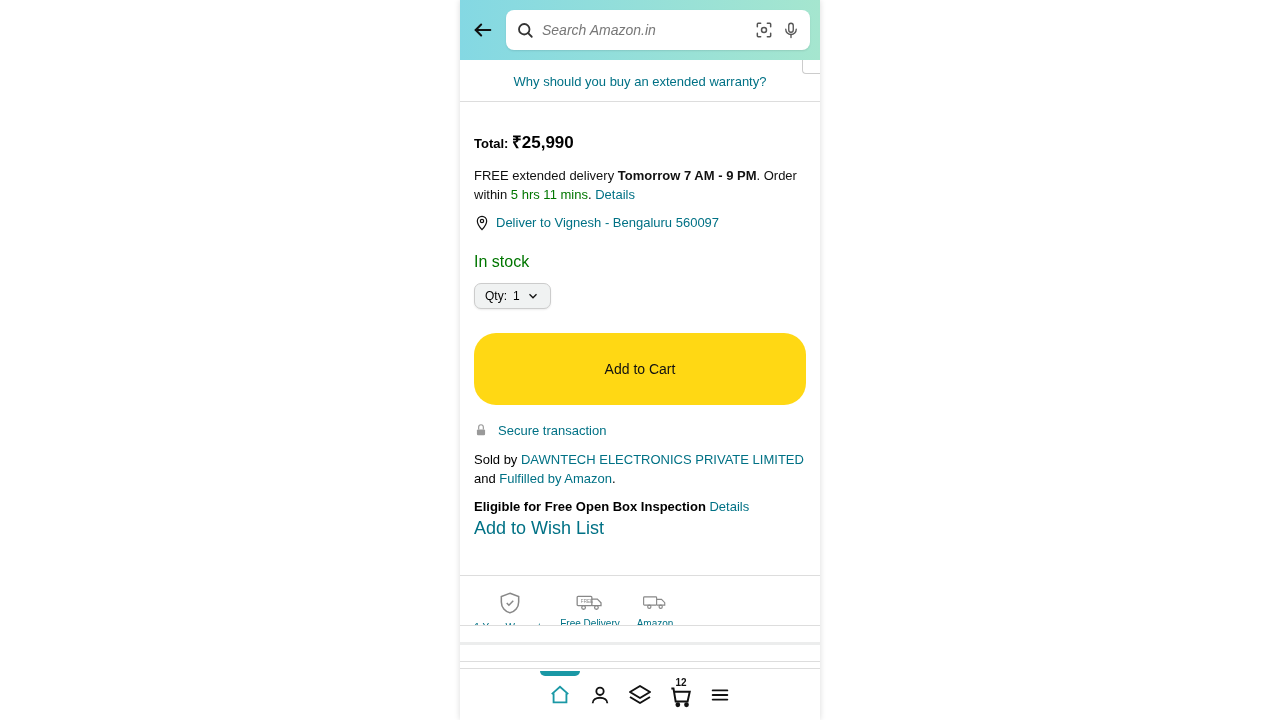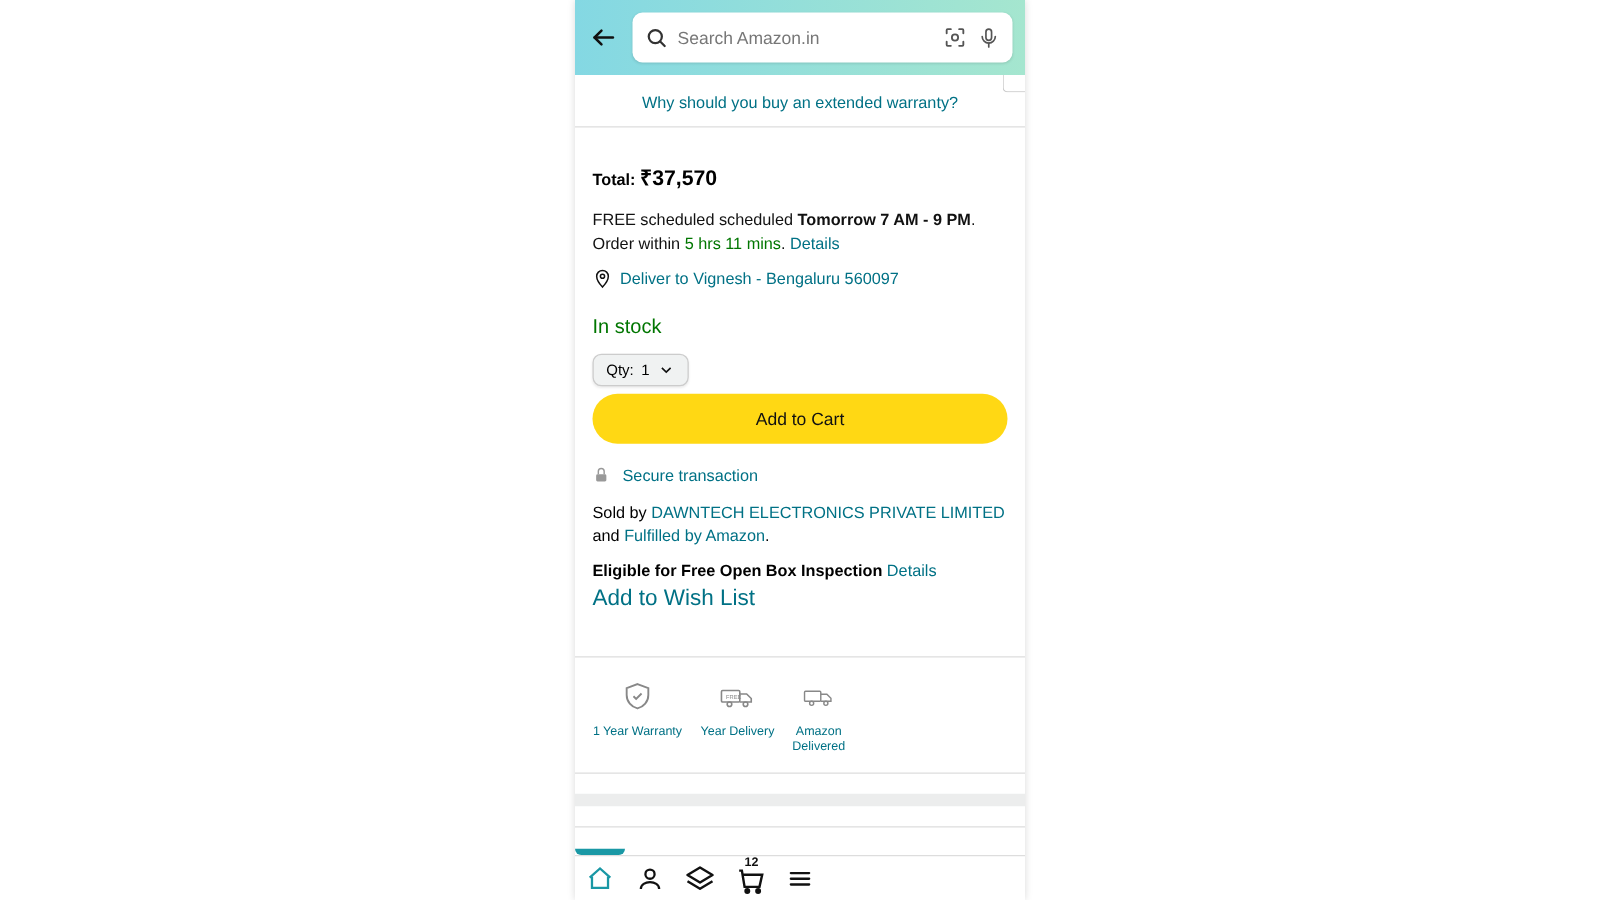--- a/index.html
+++ b/index.html
@@ -45,20 +45,21 @@
     padding: 0 10px;
     gap: 8px;
     box-shadow: 0 1px 2px rgba(0,0,0,0.1);
   }
   .search-bar input {
     flex: 1;
     border: none;
     outline: none;
     font-size: 14px;
     color: #555;
+    font-style: italic;
   }
   .search-bar input::placeholder { color: #777; }
   .icon { display: flex; align-items: center; justify-content: center; }
 
   .content {
     flex: 1;
     overflow: hidden;
     display: flex;
     flex-direction: column;
     gap: 16px;
@@ -115,23 +116,23 @@
     padding: 5px 10px;
     font-size: 12px;
     box-shadow: 0 1px 2px rgba(0,0,0,0.08);
   }
 
   .btn {
     display: block;
     width: 100%;
     border: none;
     border-radius: 22px;
-    padding: 12px 0;
+    padding: 28px 0;
     font-size: 14px;
-    margin-top: 6px;
+    margin-top: 24px;
     cursor: pointer;
   }
   .btn-cart { background: #ffd814; color: #111; }
   .btn-buy { background: #ffa41c; color: #111; }
 
   .secure-line {
     display: flex;
     align-items: center;
     gap: 10px;
     font-size: 13px;
@@ -179,24 +180,24 @@
     background: #eceded;
   }
   .blank-after {
     height: 20px;
     background: #fff;
     border-top: 1px solid #ddd;
   }
 
   
   .bottom-nav {
-    height: 36px;
+    height: 52px;
     border-top: 1px solid #ddd;
     display: flex;
-    justify-content: flex-start;
+    justify-content: center;
     align-items: center;
     background: #fff;
     position: relative;
   }
   .bottom-nav .nav-item {
     width: 40px; height: 40px;
     display: flex; align-items: center; justify-content: center;
     color: #111;
     position: relative;
   }
@@ -259,25 +260,25 @@
 
   <div class="content">
 
     <div class="warranty-link">
       <span>Why should you buy an extended warranty?</span>
       <div class="partial-box"></div>
     </div>
 
     <div class="section">
       <div class="total-line">
-        <span style="font-weight:700">Total: </span><span class="price">₹37,570</span>
+        <span style="font-weight:700">Total: </span><span class="price">₹25,990</span>
       </div>
 
       <div class="delivery-line">
-        <span>FREE scheduled scheduled </span><span class="delivery-window">Tomorrow 7 AM - 9 PM</span><span>. Order within </span><span class="countdown">5 hrs 11 mins</span><span>. </span><span class="link">Details</span>
+        <span>FREE extended delivery </span><span class="delivery-window">Tomorrow 7 AM - 9 PM</span><span>. Order within </span><span class="countdown">5 hrs 11 mins</span><span>. </span><span class="link">Details</span>
       </div>
 
       <div class="deliver-to">
         <span class="icon">
           <svg width="16" height="16" viewBox="0 0 24 24" fill="none" stroke="#111" stroke-width="1.8">
               <path d="M12 22s7-7.5 7-13a7 7 0 1 0-14 0c0 5.5 7 13 7 13z"></path>
               <circle cx="12" cy="9" r="2.5"></circle>
             </svg>
         </span>
         <span class="link">Deliver to Vignesh - Bengaluru 560097</span>
@@ -330,21 +331,21 @@
       <div class="feature">
         <div class="fcircle">
           <svg width="30" height="22" viewBox="0 0 32 24" fill="none" stroke="#888" stroke-width="1.4">
               <rect x="2" y="7" width="16" height="10" rx="1"></rect>
               <path d="M18 10h6l4 4v3h-10"></path>
               <circle cx="9" cy="19" r="2"></circle>
               <circle cx="23" cy="19" r="2"></circle>
               <text x="6" y="14" font-size="5" fill="#888" stroke="none">FREE</text>
             </svg>
         </div>
-        <div class="flabel">Year Delivery</div>
+        <div class="flabel">Free Delivery</div>
       </div>
       <div class="feature" style="flex:0 0 50px">
         <div class="fcircle">
           <svg width="26" height="22" viewBox="0 0 32 24" fill="none" stroke="#888" stroke-width="1.4">
               <rect x="2" y="7" width="16" height="10" rx="1"></rect>
               <path d="M18 10h6l4 4v3h-10"></path>
               <circle cx="9" cy="19" r="2"></circle>
               <circle cx="23" cy="19" r="2"></circle>
             </svg>
         </div>

